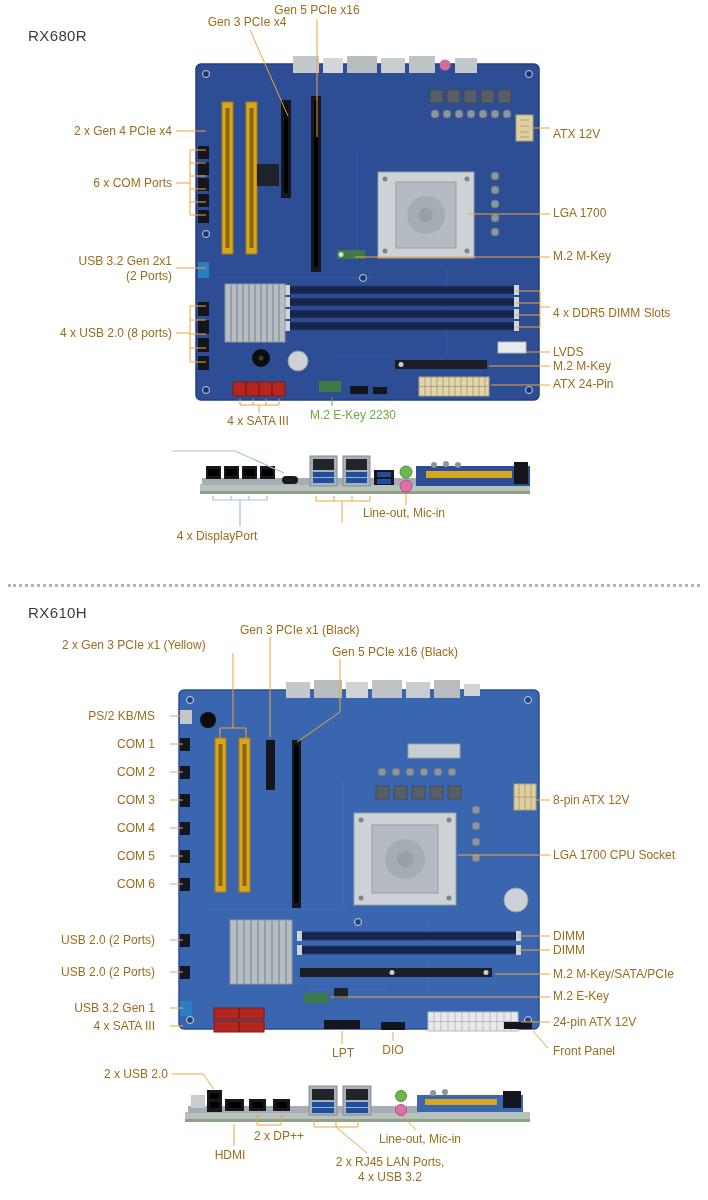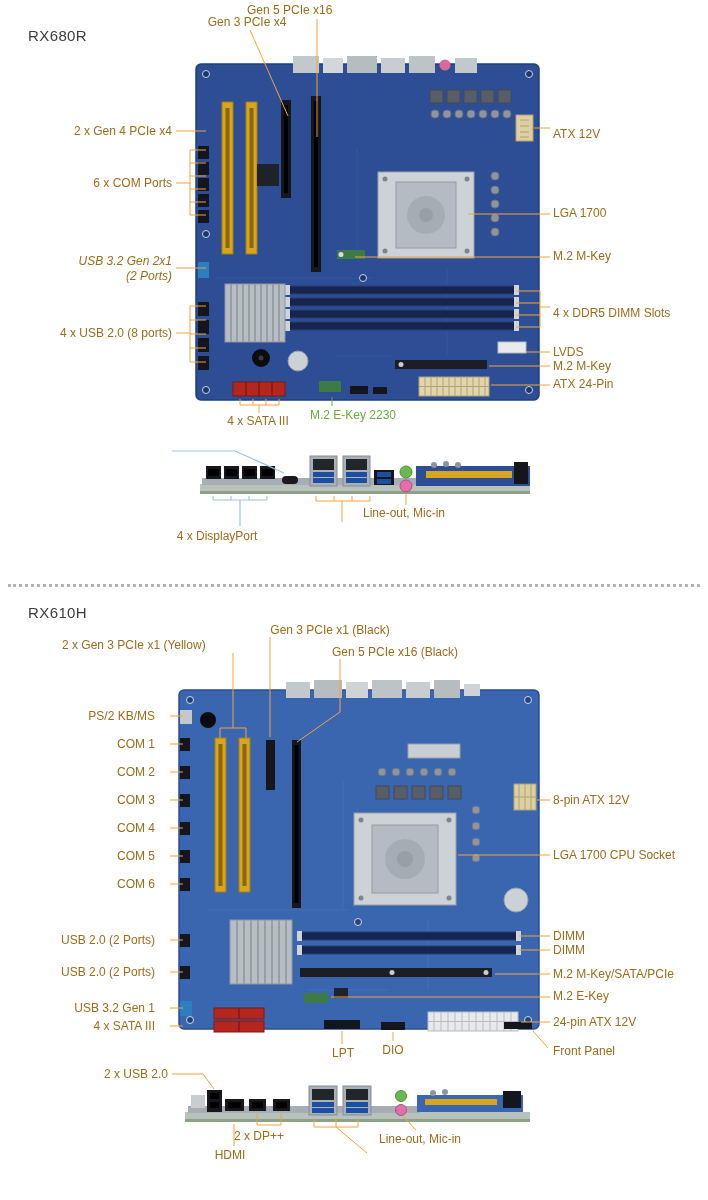--- a/index.html
+++ b/index.html
@@ -7,54 +7,54 @@
     --label:#9a6c1c;
     --leader:#f0a43c;
     --green:#6aaa3c;
     --blueleader:#9fc3d8;
     --title:#3c3c3c;
   }
   body { background:#fff; font-family:"Liberation Sans", sans-serif; }
   #canvas { position:relative; width:708px; height:1200px; background:#fff; overflow:hidden; }
   .title { position:absolute; font-size:15px; color:var(--title); letter-spacing:.4px; }
   .lbl { position:absolute; font-size:12px; line-height:15px; color:var(--label); white-space:nowrap; }
-  .lbl .ln { display:block;font-style:italic; }
+  .lbl .ln { display:block; }
   .lft680 { left:20px; width:152px; text-align:right; }
   .lft610 { left:7px; width:148px; text-align:right; }
   .rgt { left:553px; }
   .green { color:var(--green); }
   #divider { position:absolute; left:8px; top:584px; width:692px; height:0; border-top:3px dotted #b3b3b3; }
   .board { position:absolute; }
   svg.overlay { position:absolute; left:0; top:0; width:708px; height:1200px; pointer-events:none; }
 
   #t680{left:28px;top:27px}
   #t610{left:28px;top:604px}
 
   #l680-gen3x4{left:177px;top:15px;width:140px;text-align:center}
-  #l680-gen5x16{left:247px;top:3px;width:140px;text-align:left}
+  #l680-gen5x16{left:247px;top:3px;width:140px;text-align:center}
   #l680-gen4x4{top:124px}
   #l680-com{top:176px}
   #l680-usb32{top:254px}
   #l680-usb20{top:326px}
   #r680-atx12v{top:127px}
   #r680-lga1700{top:206px}
   #r680-m2top{top:249px}
   #r680-ddr5{top:306px}
   #r680-lvds{top:345px}
   #r680-m2bot{top:359px}
   #r680-atx24{top:377px}
   #b680-sata{left:198px;top:414px;width:120px;text-align:center}
   #b680-m2ekey{left:292px;top:408px;width:122px;text-align:center}
   #io680-typec{left:30px;top:432px;width:138px;text-align:right}
   #io680-lineout{left:344px;top:506px;width:120px;text-align:center}
   #io680-dp{left:157px;top:529px;width:120px;text-align:center}
   #io680-lan{left:272px;top:523px;width:140px;text-align:center}
 
   #l610-yellow{left:62px;top:638px;width:220px;text-align:left}
-  #l610-x1black{left:240px;top:623px;width:180px;text-align:center}
+  #l610-x1black{left:240px;top:623px;width:180px;text-align:left}
   #l610-x16black{left:305px;top:645px;width:180px;text-align:center}
   #l610-ps2{top:709px}
   #l610-com1{top:737px}
   #l610-com2{top:765px}
   #l610-com3{top:793px}
   #l610-com4{top:821px}
   #l610-com5{top:849px}
   #l610-com6{top:877px}
   #l610-usb20a{top:933px}
   #l610-usb20b{top:965px}
@@ -65,21 +65,21 @@
   #r610-dimm1{top:929px}
   #r610-dimm2{top:943px}
   #r610-m2m{top:967px}
   #r610-m2e{top:989px}
   #r610-atx24{top:1015px}
   #r610-fp{top:1044px}
   #b610-lpt{left:322px;top:1046px;width:42px;text-align:center}
   #b610-dio{left:372px;top:1043px;width:42px;text-align:center}
   #io610-usb20{left:30px;top:1067px;width:138px;text-align:right}
   #io610-hdmi{left:200px;top:1148px;width:60px;text-align:center}
-  #io610-dp{left:234px;top:1129px;width:70px;text-align:left}
+  #io610-dp{left:234px;top:1129px;width:70px;text-align:right}
   #io610-lineout{left:360px;top:1132px;width:120px;text-align:center}
   #io610-lan{left:315px;top:1155px;width:150px;text-align:center}
 
   #board680{left:195px;top:56px;width:345px;height:345px}
   #io680{left:200px;top:452px;width:330px;height:50px}
   #board610{left:178px;top:680px;width:362px;height:360px}
   #io610{left:185px;top:1083px;width:345px;height:45px}
 </style>
 </head>
 <body>
@@ -467,20 +467,24 @@
   <div class="lbl rgt" id="r610-m2m">M.2 M-Key/SATA/PCIe</div>
   <div class="lbl rgt" id="r610-m2e">M.2 E-Key</div>
   <div class="lbl rgt" id="r610-atx24">24-pin ATX 12V</div>
   <div class="lbl rgt" id="r610-fp">Front Panel</div>
   <div class="lbl" id="b610-lpt">LPT</div>
   <div class="lbl" id="b610-dio">DIO</div>
   <div class="lbl" id="io610-usb20">2 x USB 2.0</div>
   <div class="lbl" id="io610-hdmi">HDMI</div>
   <div class="lbl" id="io610-dp">2 x DP++</div>
   <div class="lbl" id="io610-lineout">Line-out, Mic-in</div>
+  <div class="lbl" id="io610-lan">
+    <span class="ln">2 x RJ45 LAN Ports,</span>
+    <span class="ln">4 x USB 3.2</span>
+  </div>
 
   <svg class="overlay" viewBox="0 0 708 1200">
     <g stroke="#f0a43c" stroke-width="1" fill="none">
 
       <line x1="250" y1="30" x2="288" y2="116"></line>
       <line x1="317" y1="19" x2="317" y2="137"></line>
       <line x1="176" y1="131" x2="206" y2="131"></line>
       <line x1="176" y1="183" x2="190" y2="183"></line>
       <line x1="190" y1="150" x2="190" y2="215"></line>
       <line x1="190" y1="150" x2="206" y2="150"></line>

